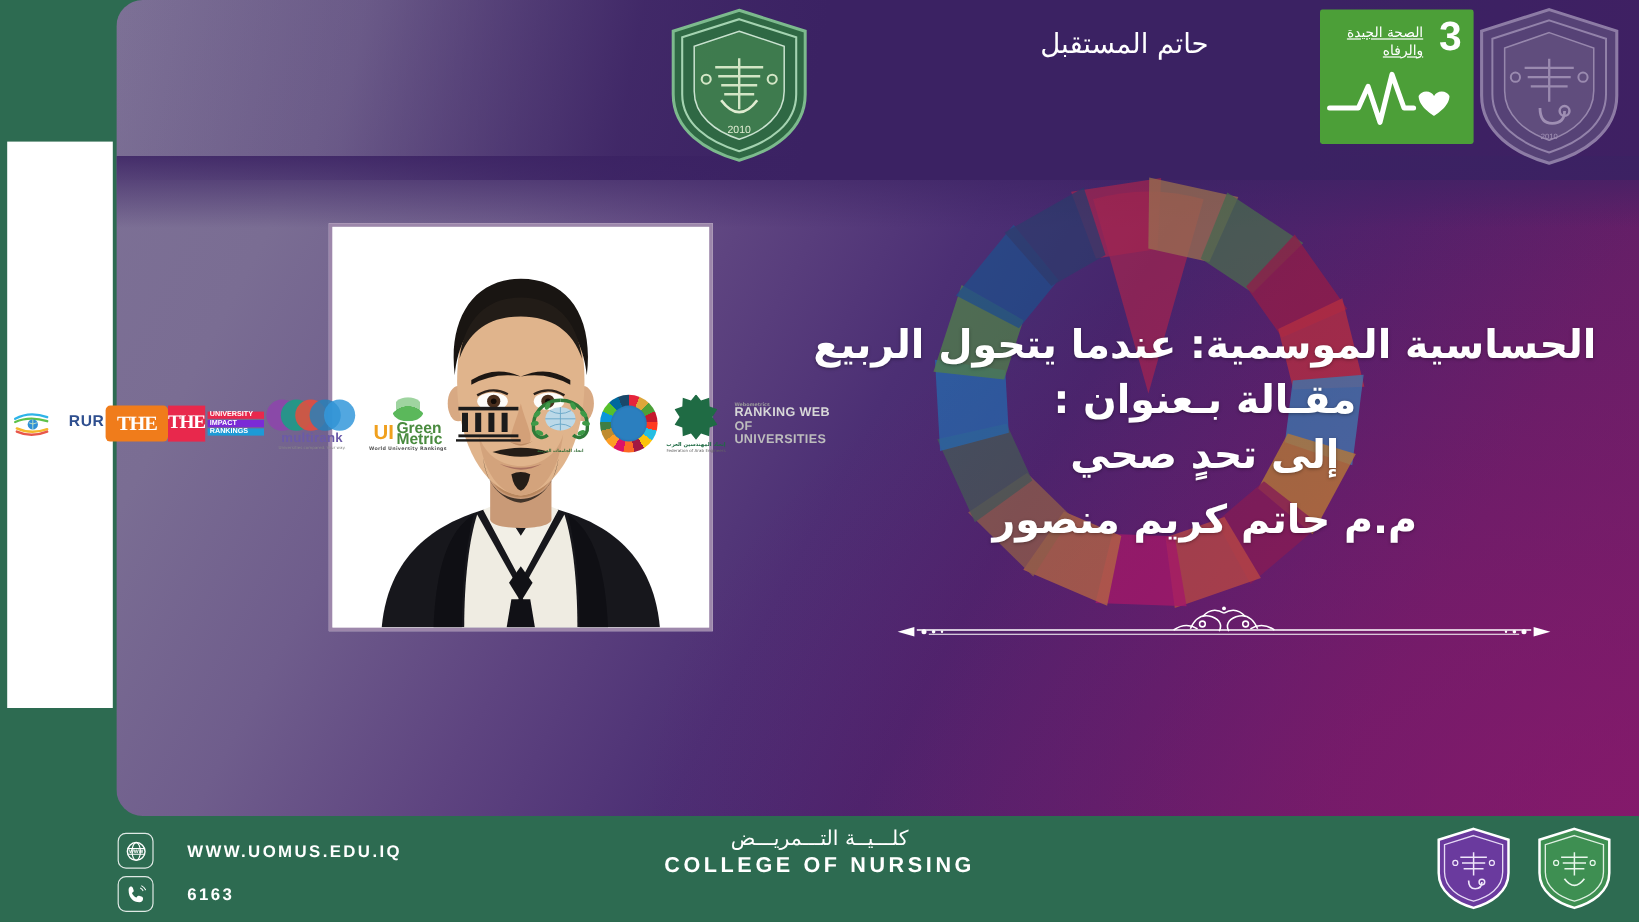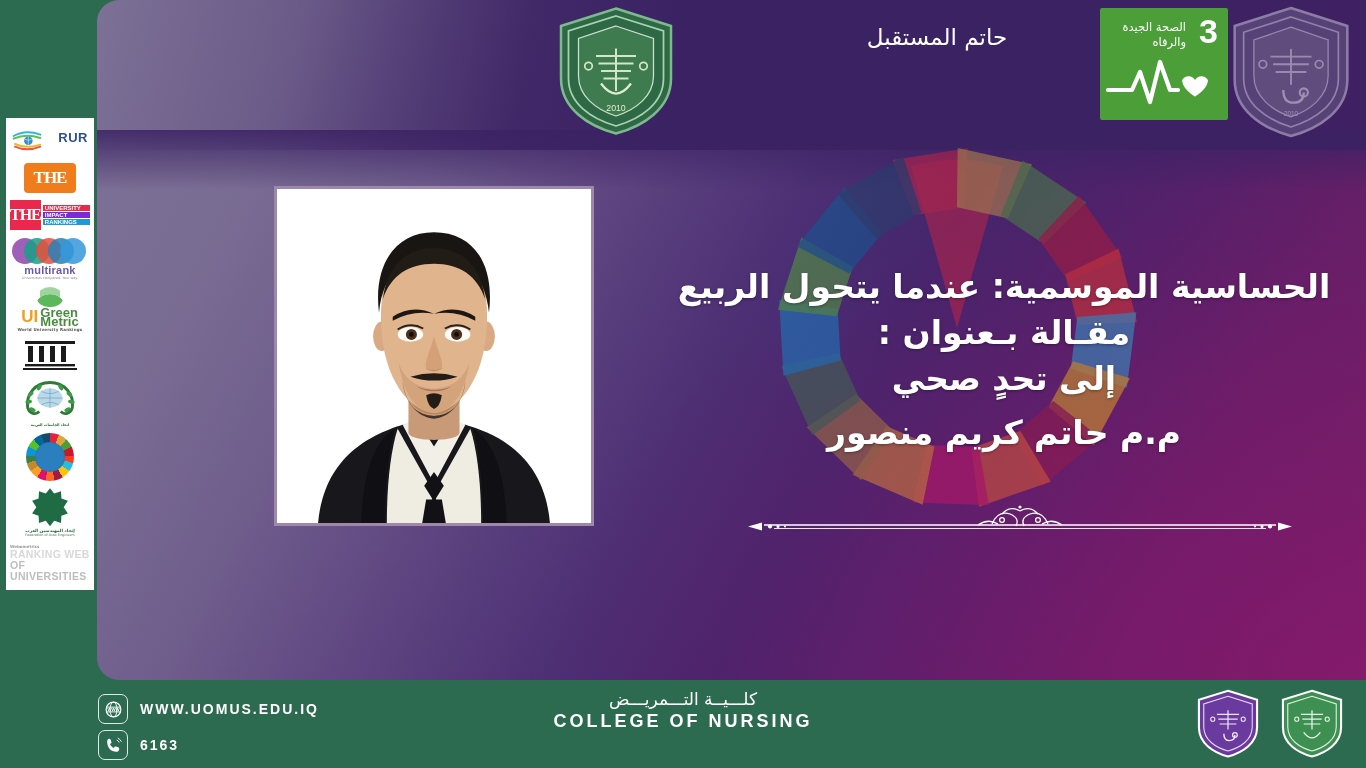--- a/index.html
+++ b/index.html
@@ -52,21 +52,21 @@
   }
   .header-wash:after{
     content:""; position:absolute; left:0; right:0; bottom:-40px; height:60px;
     background:linear-gradient(to bottom, rgba(59,34,99,0.85), rgba(59,34,99,0));
   }
 
   
   .rank-sidebar {
     position:absolute; left:6px; top:118px; width:88px; height:472px;
     background:#ffffff;
-    display:flex; flex-direction:column;
+    display:flex; flex-direction:row;
     align-items:center; justify-content:space-between;
     padding:6px 4px 8px;
     z-index:40;
   }
   .rank-logo { width:80px; display:flex; align-items:center; justify-content:center; }
 
   
   .rur { position:relative; width:78px; height:32px; }
   .rur-txt { position:absolute; right:1px; top:6px; font-size:13px; font-weight:700; color:#2f4f8f; letter-spacing:.5px; font-family:"Liberation Sans",sans-serif;}
   
@@ -129,21 +129,21 @@
   
   .seal-left { position:absolute; left:455px; top:6px; width:128px; height:130px; z-index:20; opacity:.97;}
   .uni-title { position:absolute; left:640px; top:22px; width:400px; text-align:center; z-index:20;}
   .uni-ar { color:#fff; font-size:23px; font-weight:500; font-family:"DejaVu Sans",sans-serif; direction:rtl; line-height:30px;}
   .uni-en { color:#fff; font-size:30px; font-weight:700; font-family:"Liberation Serif",serif; letter-spacing:-.4px; margin-top:2px;}
   .sdg3 { position:absolute; left:1003px; top:8px; width:128px; height:112px; background:#4c9f38; z-index:20;
      border-radius:2px; }
   .sdg3 .num { position:absolute; right:10px; top:6px; color:#fff; font-size:34px; font-weight:800;
      font-family:"Liberation Sans",sans-serif; line-height:34px;}
   .sdg3 .ar { position:absolute; right:42px; top:12px; color:#fff; font-size:11.5px; direction:rtl;
-     text-align:right; line-height:15px; font-family:"DejaVu Sans",sans-serif; width:74px;}
+     text-align:right; line-height:15px; font-family:"DejaVu Sans",sans-serif; width:74px;text-decoration:underline;}
   .seal-right { position:absolute; left:1130px; top:4px; width:128px; height:136px; z-index:20; opacity:.55;}
 
   
   .sdg-wheel { position:absolute; left:660px; top:128px; width:400px; height:400px; z-index:5; opacity:.55; }
 
   
   .portrait {
     position:absolute; left:177px; top:186px; width:320px; height:340px; z-index:25;
     background:#fff; border:3px solid #9d87ab;
     overflow:hidden;
@@ -159,21 +159,21 @@
   .ln2 { font-size:33px; line-height:48px; }
   .ln3 { font-size:33px; line-height:48px; }
   .ln4 { font-size:33px; line-height:52px; margin-top:4px; }
 
   
   .ornament { position:absolute; left:633px; top:498px; width:580px; height:42px; z-index:30; }
 
   
   .footer { position:absolute; left:0; bottom:0; width:1366px; height:88px; z-index:50; }
   .f-contact { position:absolute; left:98px; top:14px; }
-  .f-row { display:flex; align-items:center; gap:12px; margin-bottom:6px; }
+  .f-row { display:flex; align-items:center; gap:28px; margin-bottom:6px; }
   .f-ico { width:30px; height:30px; border:1.6px solid rgba(255,255,255,.85); border-radius:7px;
      display:flex; align-items:center; justify-content:center; }
   .f-txt { color:#fff; font-size:14px; font-weight:700; letter-spacing:2px;
      font-family:"Liberation Sans",sans-serif; }
   .f-center { position:absolute; left:0; right:0; top:8px; text-align:center; }
   .f-ar1 { color:#fff; font-size:20px; font-weight:700; direction:rtl; letter-spacing:1px;
      font-family:"DejaVu Sans",sans-serif; line-height:26px;}
   .f-ar2 { color:#ffffff; font-size:17px; font-weight:500; direction:rtl; letter-spacing:1px;
      font-family:"DejaVu Sans",sans-serif; line-height:22px;}
   .f-en { color:#fff; font-size:18px; font-weight:700; letter-spacing:3px;

